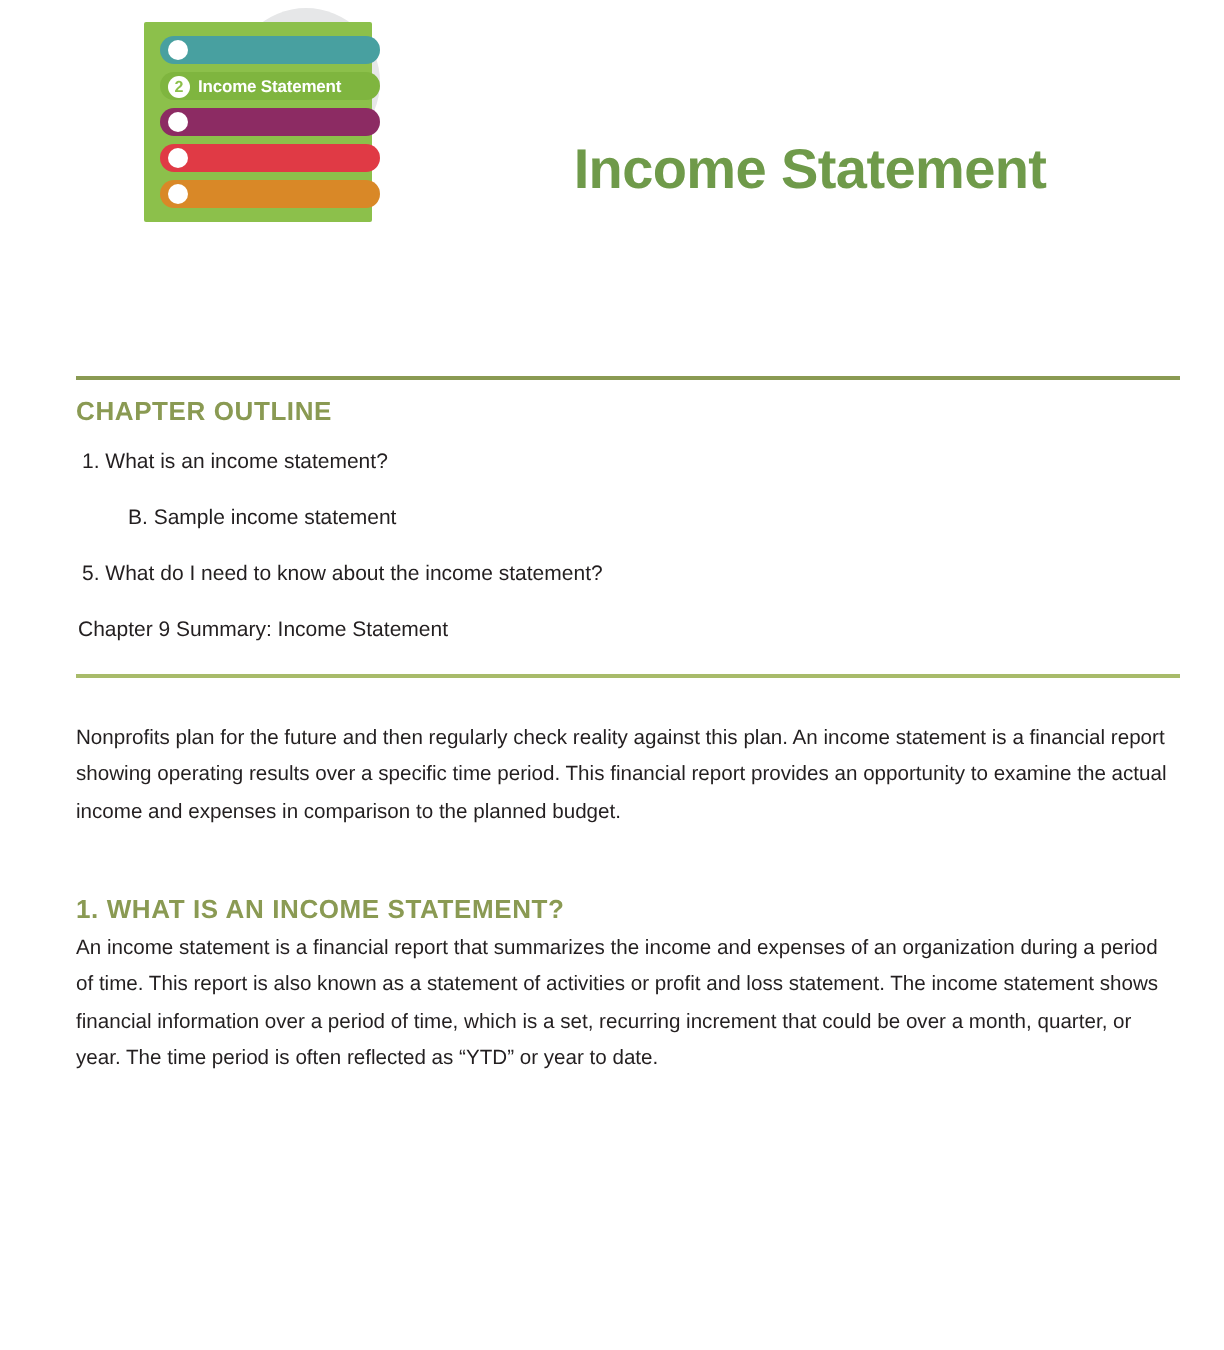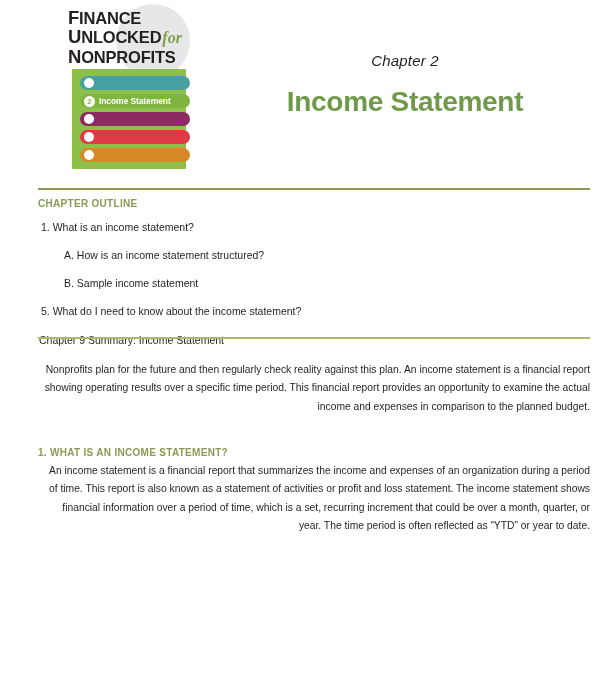--- a/index.html
+++ b/index.html
@@ -177,21 +177,21 @@
 
   
   .content {
     position: absolute;
     left: 38px;
     top: 198px;
     width: 552px;
   }
 
   .sec-heading {
-    font-size: 10px;
+    font-size: 13px;
     font-weight: 700;
     color: #8a9a53;
     letter-spacing: 0.3px;
   }
 
   .outline {
     margin-top: 12px;
   }
   .outline-item {
     font-size: 10.5px;
@@ -200,43 +200,38 @@
     margin-bottom: 15px;
   }
   .outline-item.level-1 { margin-left: 3px; }
   .outline-item.level-2 { margin-left: 26px; }
   .outline-item.level-0 { margin-left: 1px; margin-bottom: 0; }
 
   .para {
     font-size: 10.3px;
     line-height: 1.78;
     color: #231f20;
-    text-align: right;
+    text-align: left;
   }
 
   .intro-block { margin-top: 0; }
   .intro-block .para { margin-top: 9px; }
 
   .section-block .para { margin-top: 4px; }
 </style>
 </head>
 <body>
 
 <div class="page">
 
   <div class="header">
 
     <div class="logo-block">
       <div class="logo-watermark"></div>
 
-      <div class="logo-wordmark">
-        <div class="logo-line"><span class="cap">F</span><span>INANCE</span></div>
-        <div class="logo-line"><span class="cap">U</span><span>NLOCKED</span><span class="logo-for">for</span></div>
-        <div class="logo-line"><span class="cap">N</span><span>ONPROFITS</span></div>
-      </div>
 
       <div class="logo-bars">
         <div class="bar bar-teal">
           <span class="dot"></span>
         </div>
         <div class="bar bar-active">
           <span class="numdot">2</span>
           <span class="bar-label">Income Statement</span>
         </div>
         <div class="bar bar-purple">
@@ -245,35 +240,33 @@
         <div class="bar bar-red">
           <span class="dot"></span>
         </div>
         <div class="bar bar-orange">
           <span class="dot"></span>
         </div>
       </div>
     </div>
 
     <div class="title-block">
-      <div class="chapter-eyebrow">Chapter 2</div>
       <div class="chapter-title">Income Statement</div>
     </div>
 
   </div>
 
   <div class="rule-strong" style="top:188px;"></div>
 
   <div class="content">
 
     <div class="outline-block">
       <div class="sec-heading">CHAPTER OUTLINE</div>
       <div class="outline">
         <div class="outline-item level-1">1. What is an income statement?</div>
-        <div class="outline-item level-2">A. How is an income statement structured?</div>
         <div class="outline-item level-2">B. Sample income statement</div>
         <div class="outline-item level-1">5. What do I need to know about the income statement?</div>
         <div class="outline-item level-0">Chapter 9 Summary: Income Statement</div>
       </div>
     </div>
 
   </div>
 
   <div class="rule-light" style="top:337px;"></div>
 

